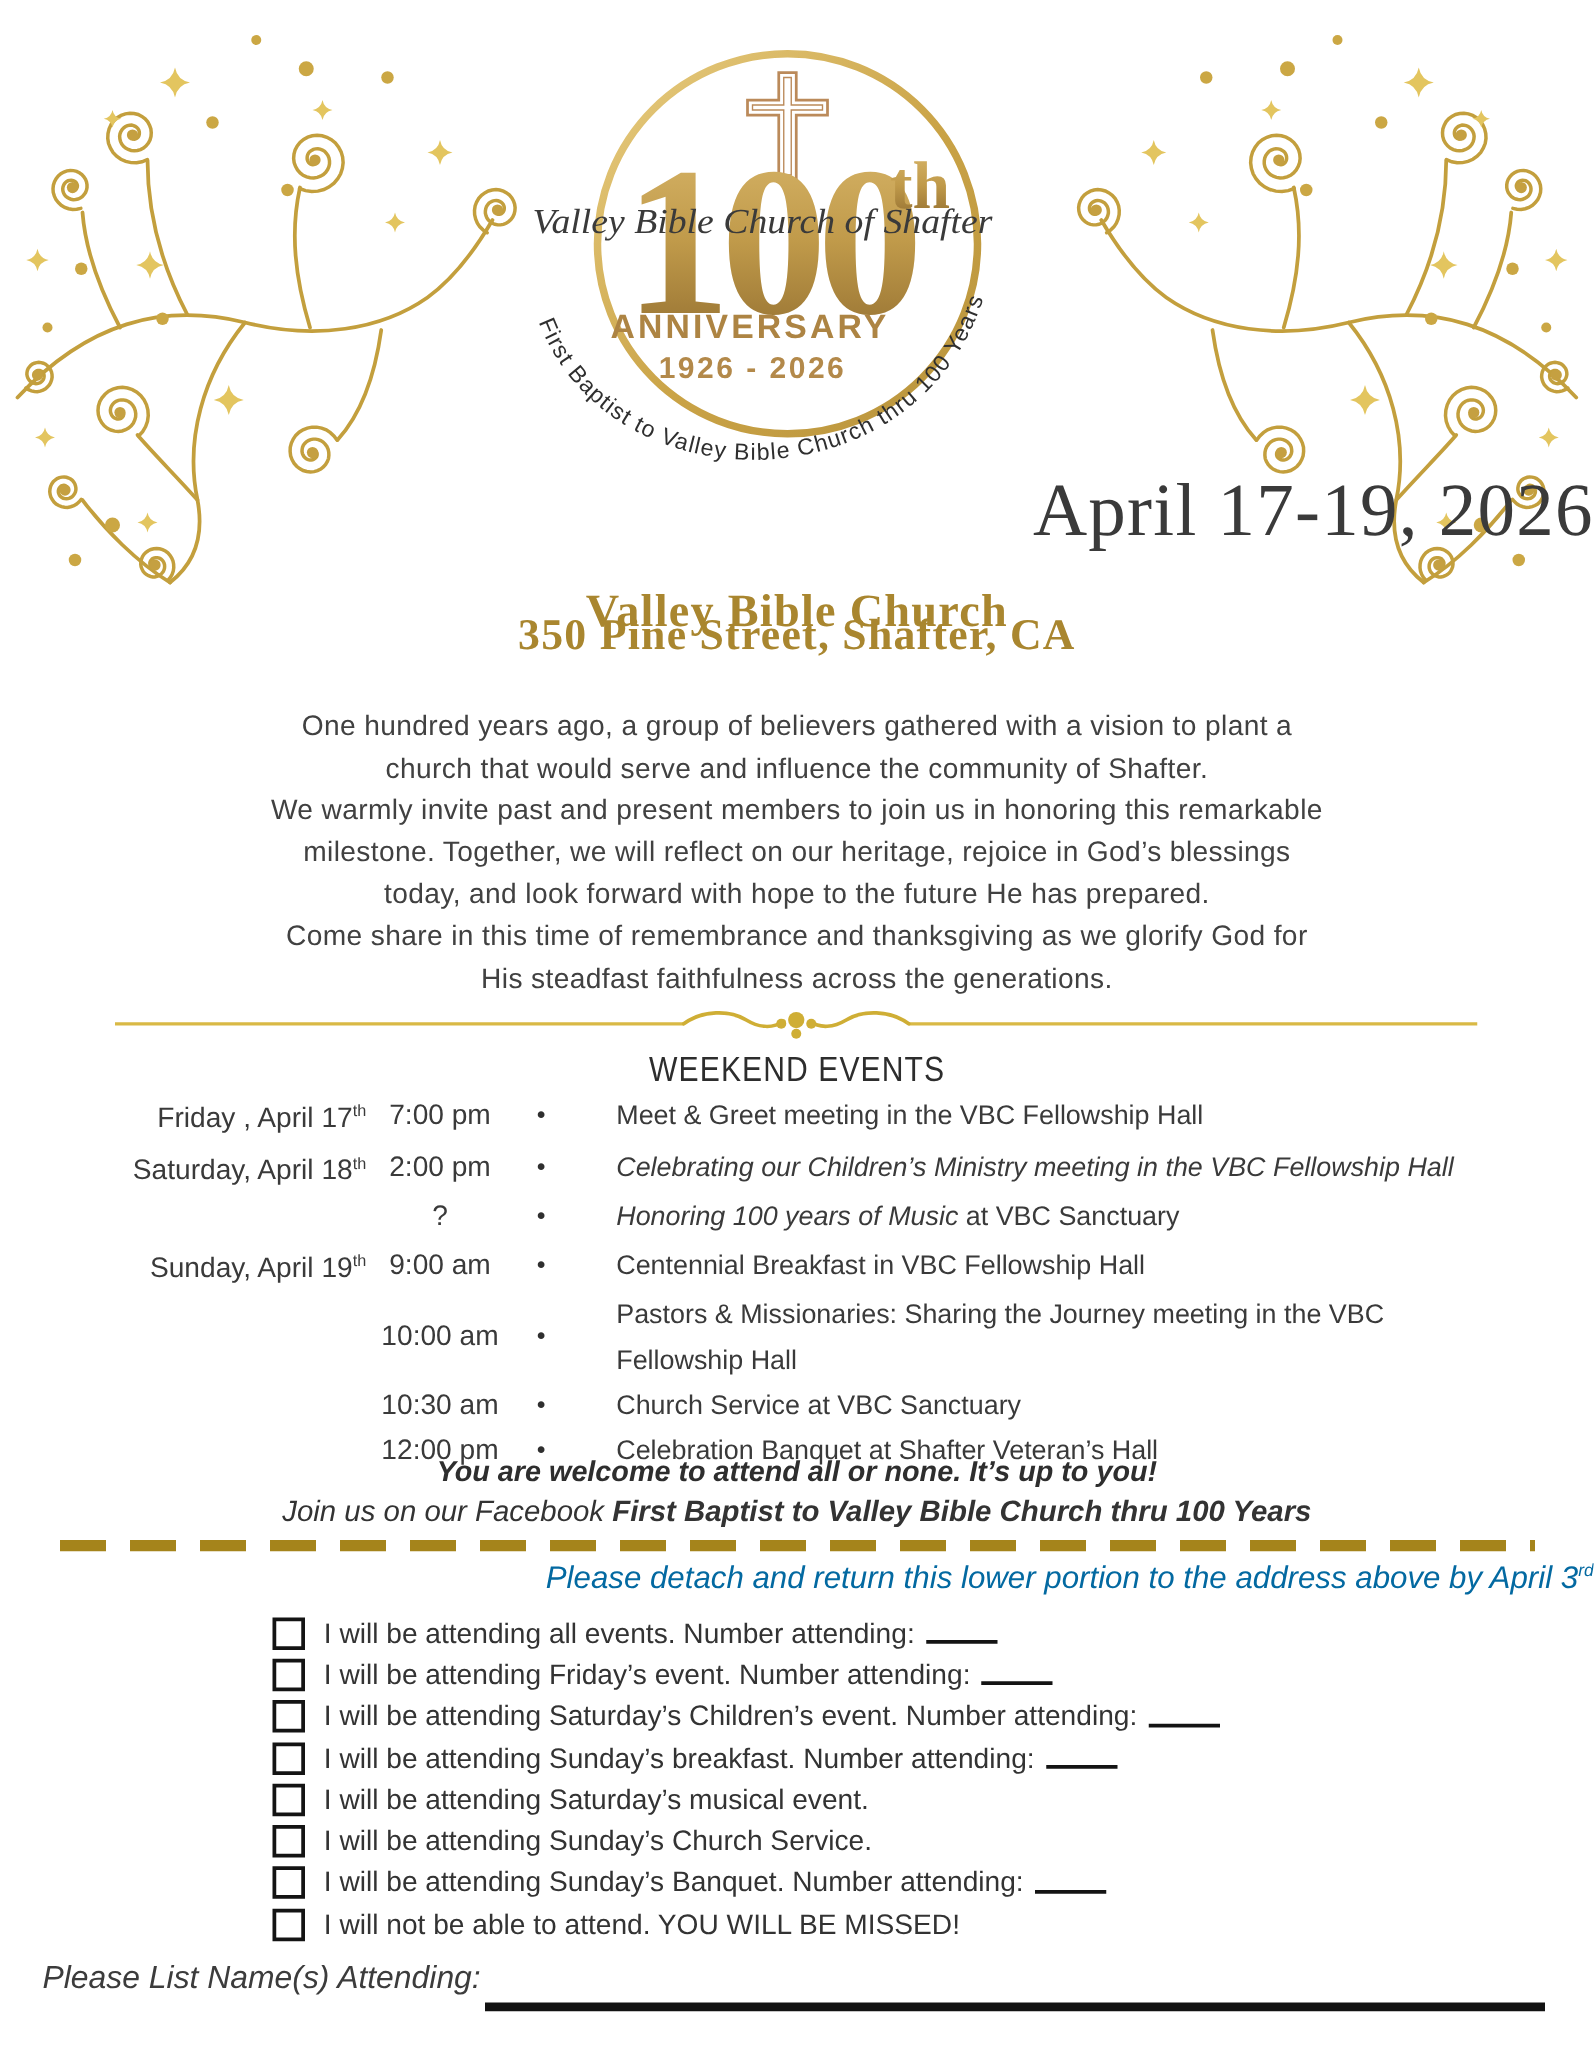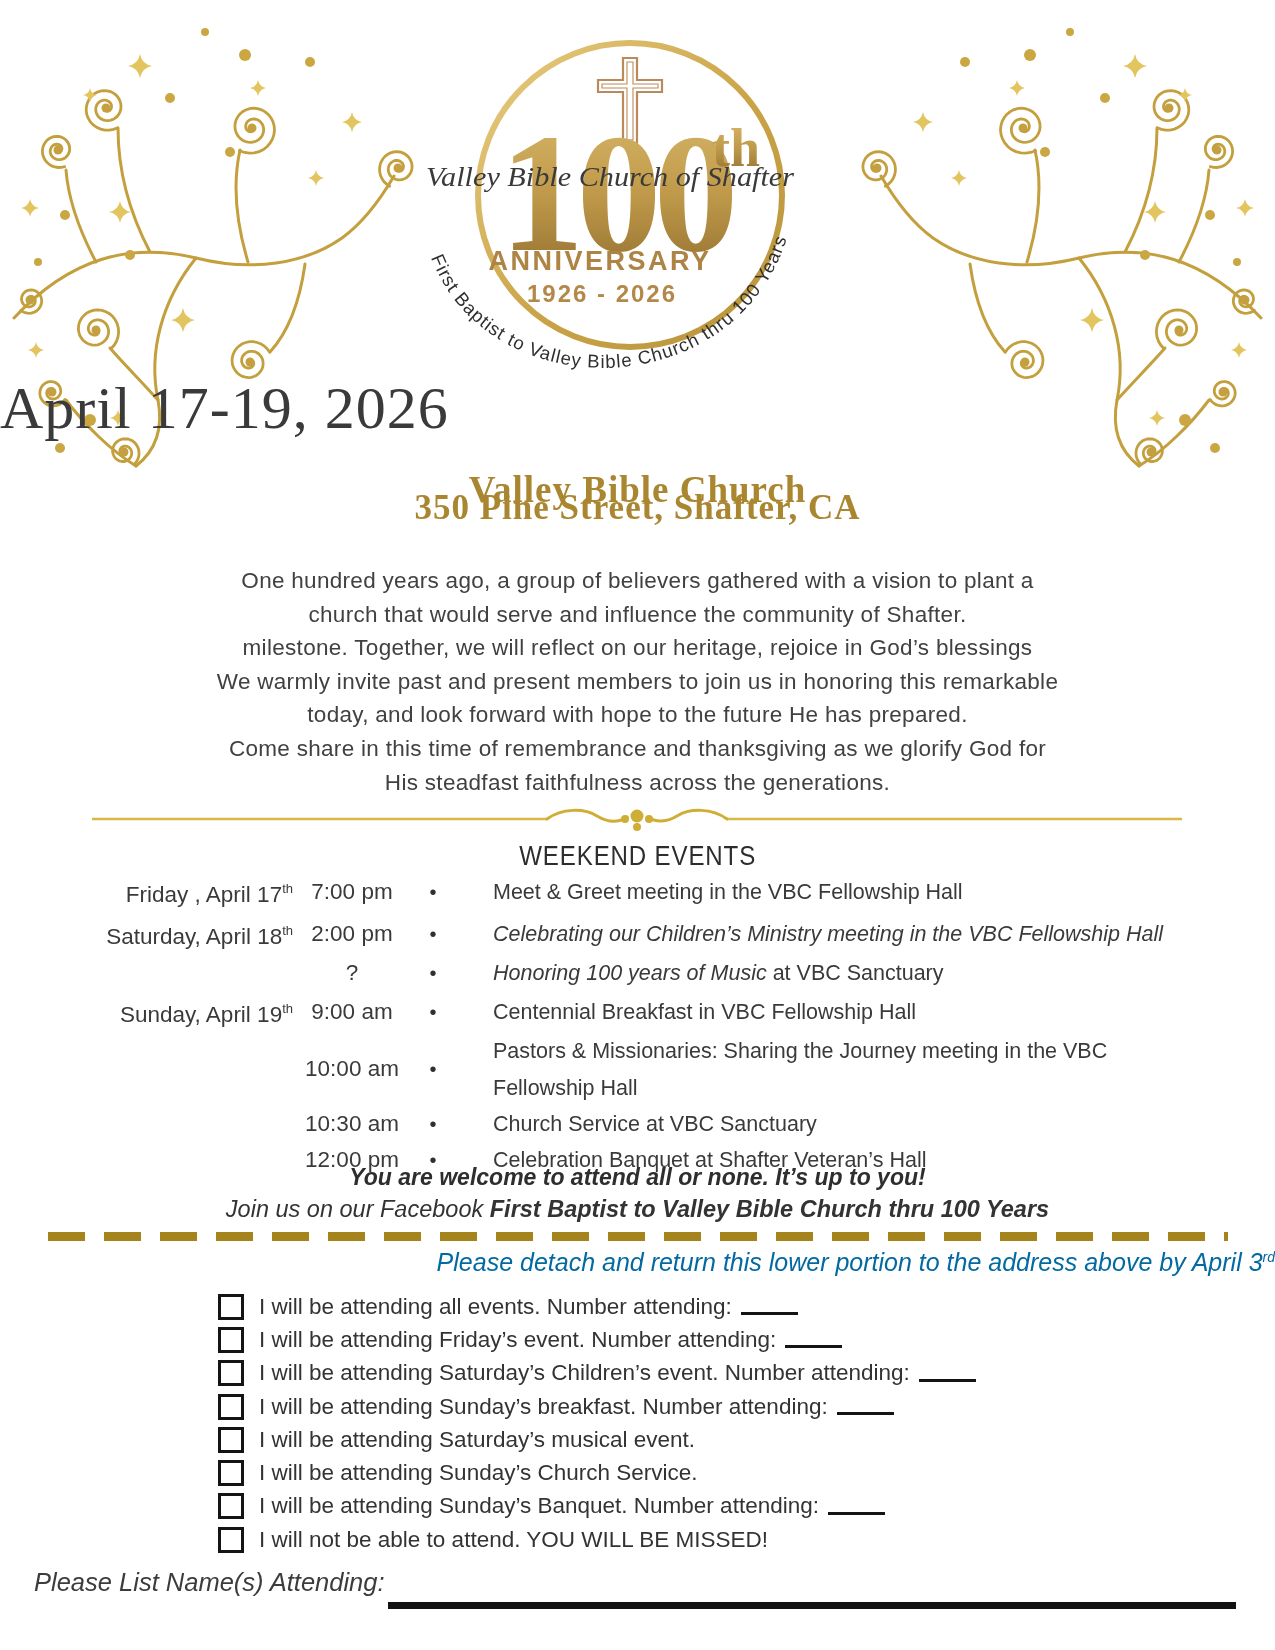--- a/index.html
+++ b/index.html
@@ -1,20 +1,20 @@
 <!DOCTYPE html>
 <html><head>
 <meta charset="utf-8">
 <style>
   html,body{margin:0;padding:0;background:#ffffff;}
   .page{position:relative;width:1275px;height:1650px;margin:0 auto;background:#fff;overflow:hidden;
         font-family:"Liberation Sans",sans-serif;color:#3c3c3c;}
   .corner-svg{position:absolute;top:0;left:0;width:1275px;height:500px;pointer-events:none;}
   .logo{position:absolute;left:410px;top:14px;width:440px;height:400px;}
-  .title{position:absolute;top:378px;left:0;width:100%;text-align:left;
+  .title{position:absolute;top:378px;left:0;width:100%;text-align:right;
          font-family:"Liberation Serif",serif;font-size:60px;line-height:60px;color:#3a3a3a;letter-spacing:1px;}
   .venue{position:absolute;top:450px;left:0;width:100%;text-align:center;
          font-family:"Liberation Serif",serif;font-weight:700;font-size:37px;line-height:39px;color:#a9862f;letter-spacing:1px;margin-top:20px;}
   .address{position:absolute;top:489px;left:0;width:100%;text-align:center;
          font-family:"Liberation Serif",serif;font-weight:700;font-size:35px;line-height:38px;color:#a9862f;letter-spacing:1px;}
   .intro{position:absolute;top:564px;left:0;width:100%;text-align:center;
          font-size:22.5px;line-height:33.6px;color:#414141;letter-spacing:.3px;}
   .divider{position:absolute;top:802px;left:92px;}
   .ev-head{position:absolute;top:840px;left:0;width:100%;text-align:center;font-size:28px;color:#2d2d2d;}
   .ev-head span{display:inline-block;transform:scaleX(.86);letter-spacing:1px;}
@@ -139,22 +139,22 @@
     </text>
   </svg>
 
   <div class="title">April 17-19, 2026</div>
   <div class="venue">Valley Bible Church</div>
   <div class="address">350 Pine Street, Shafter, CA</div>
 
   <div class="intro">
       <div>One hundred years ago, a group of believers gathered with a vision to plant a</div>
       <div>church that would serve and influence the community of Shafter.</div>
+      <div>We warmly invite past and present members to join us in honoring this remarkable</div>
       <div>milestone.  Together, we will reflect on our heritage, rejoice in God’s blessings</div>
-      <div>We warmly invite past and present members to join us in honoring this remarkable</div>
       <div>today, and look forward with hope to the future He has prepared.</div>
       <div>Come share in this time of remembrance and thanksgiving as we glorify God for</div>
       <div>His steadfast faithfulness across the generations.</div>
     </div>
 
   <svg class="divider" width="1090" height="34" viewBox="0 0 1090 34">
     <path d="M0 17 H455" stroke="#d9b945" stroke-width="2.6" fill="none"></path>
     <path d="M635 17 H1090" stroke="#d9b945" stroke-width="2.6" fill="none"></path>
     <path d="M455 17 C470 6 492 6 505 14 C515 20 526 21 535 15" stroke="#cfae35" stroke-width="3" fill="none" stroke-linecap="round"></path>
     <path d="M635 17 C620 6 598 6 585 14 C575 20 564 21 556 15" stroke="#cfae35" stroke-width="3" fill="none" stroke-linecap="round"></path>

